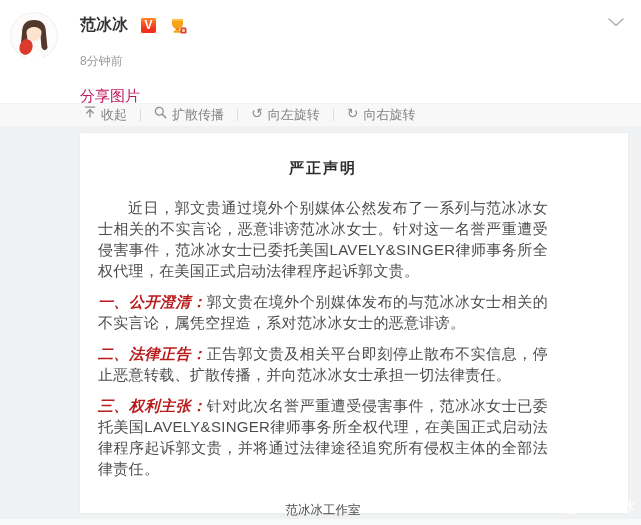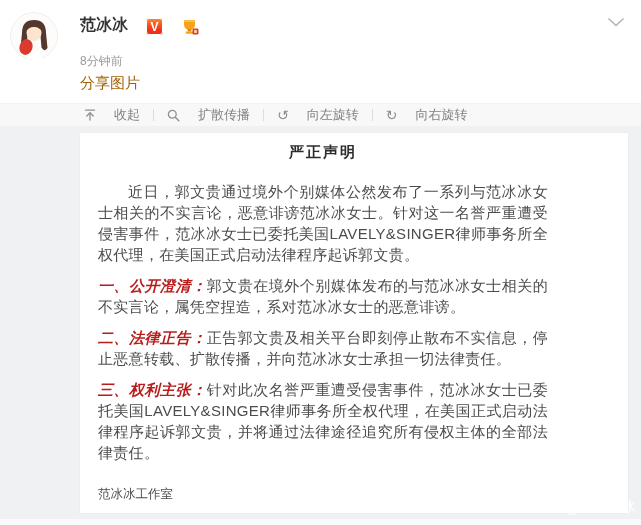--- a/index.html
+++ b/index.html
@@ -3,43 +3,43 @@
 <meta charset="utf-8">
 <style>
   * { box-sizing: border-box; margin: 0; padding: 0; }
   html, body { width: 641px; height: 525px; overflow: hidden; }
   body { font-family: "Liberation Sans", "DejaVu Sans", sans-serif; background: #ffffff; position: relative; }
 
   
   .header { position: relative; height: 103px; background: #fff; }
   .avatar { position: absolute; left: 10px; top: 12px; width: 48px; height: 48px; border-radius: 50%; overflow: hidden; cursor: pointer; }
   .hcol { position: absolute; left: 80px; top: 15px; }
-  .name-row { display: flex; align-items: flex-end; gap: 18px; }
+  .name-row { display: flex; align-items: center; gap: 12px; }
   .name { font-size: 16px; font-weight: bold; color: #333; cursor: pointer; line-height: 20px; }
   .vbadge { width: 17px; height: 17px; border-radius: 3px; background: linear-gradient(180deg, #ff8a2a 0%, #f1301c 70%); color: #fff; font-weight: bold; font-size: 12px; display: flex; align-items: center; justify-content: center; box-shadow: 0 0 0 1px #fff inset; }
   .medal { display: inline-flex; align-items: flex-end; }
   .time { margin-top: 18px; font-size: 12px; color: #9a9a9a; cursor: pointer; }
-  .post-text { margin-top: 3px; font-size: 15px; color: #a16207; line-height: 20px; }
+  .post-text { margin-top: 16px; font-size: 15px; color: #be185d; line-height: 20px; }
   .chevron { position: absolute; right: 15px; top: 16px; cursor: pointer; padding: 2px; }
 
   
   .toolbar { height: 23px; background: #f8f8f8; border-top: 1px solid #f2f2f2; display: flex; align-items: center; padding-left: 84px; font-size: 13px; color: #828282; }
-  .tb-item { display: flex; align-items: center; gap: 18px; cursor: pointer; white-space: nowrap; }
+  .tb-item { display: flex; gap: 5px; cursor: pointer; white-space: nowrap; }
   .tb-glyph { font-size: 14px; line-height: 1; color: #8f8f8f; font-family: "DejaVu Sans", sans-serif; }
   .tb-sep { width: 1px; height: 12px; background: #dcdcdc; margin: 0 13px; }
 
   
   .image-area { position: relative; height: 399px; background: #f0f1f3; }
-  .doc { position: absolute; left: 80px; top: 7px; width: 548px; height: 380px; background: #fff; box-shadow: 0 0 2px rgba(0,0,0,0.05); cursor: pointer; padding: 10px 80px 0 18px; }
+  .doc { position: absolute; left: 80px; top: 7px; width: 548px; height: 380px; background: #fff; box-shadow: 0 0 2px rgba(0,0,0,0.05); cursor: pointer; padding: 26px 80px 0 18px; }
   .doc-title { text-align: center; font-size: 15px; font-weight: bold; color: #2b2b2b; letter-spacing: 2px; line-height: 18px; }
   .para { font-size: 15px; line-height: 21px; color: #4c4c4c; text-align: justify; letter-spacing: 0.3px; }
   .intro { margin-top: 20px; text-indent: 2em; }
   .point { margin-top: 10px; }
   .point b { color: #b91c1c; font-style: italic; }
-  .sign-block { margin-top: 20px; text-align: left; font-size: 12.5px; line-height: 22px; color: #4c4c4c; }
+  .sign-block { margin-top: 20px; text-align: center; font-size: 12.5px; line-height: 22px; color: #4c4c4c; }
 
   .watermark { position: absolute; right: 6px; bottom: 9px; display: flex; align-items: center; gap: 4px; color: rgba(255,255,255,0.88); font-size: 13px; font-weight: bold; }
   .bottom-strip { position: absolute; left: 0; bottom: 0; width: 100%; height: 6px; background: #f8f9f9; }
 
   svg { display: block; }
 </style>
 </head>
 <body>
 
 <div>

